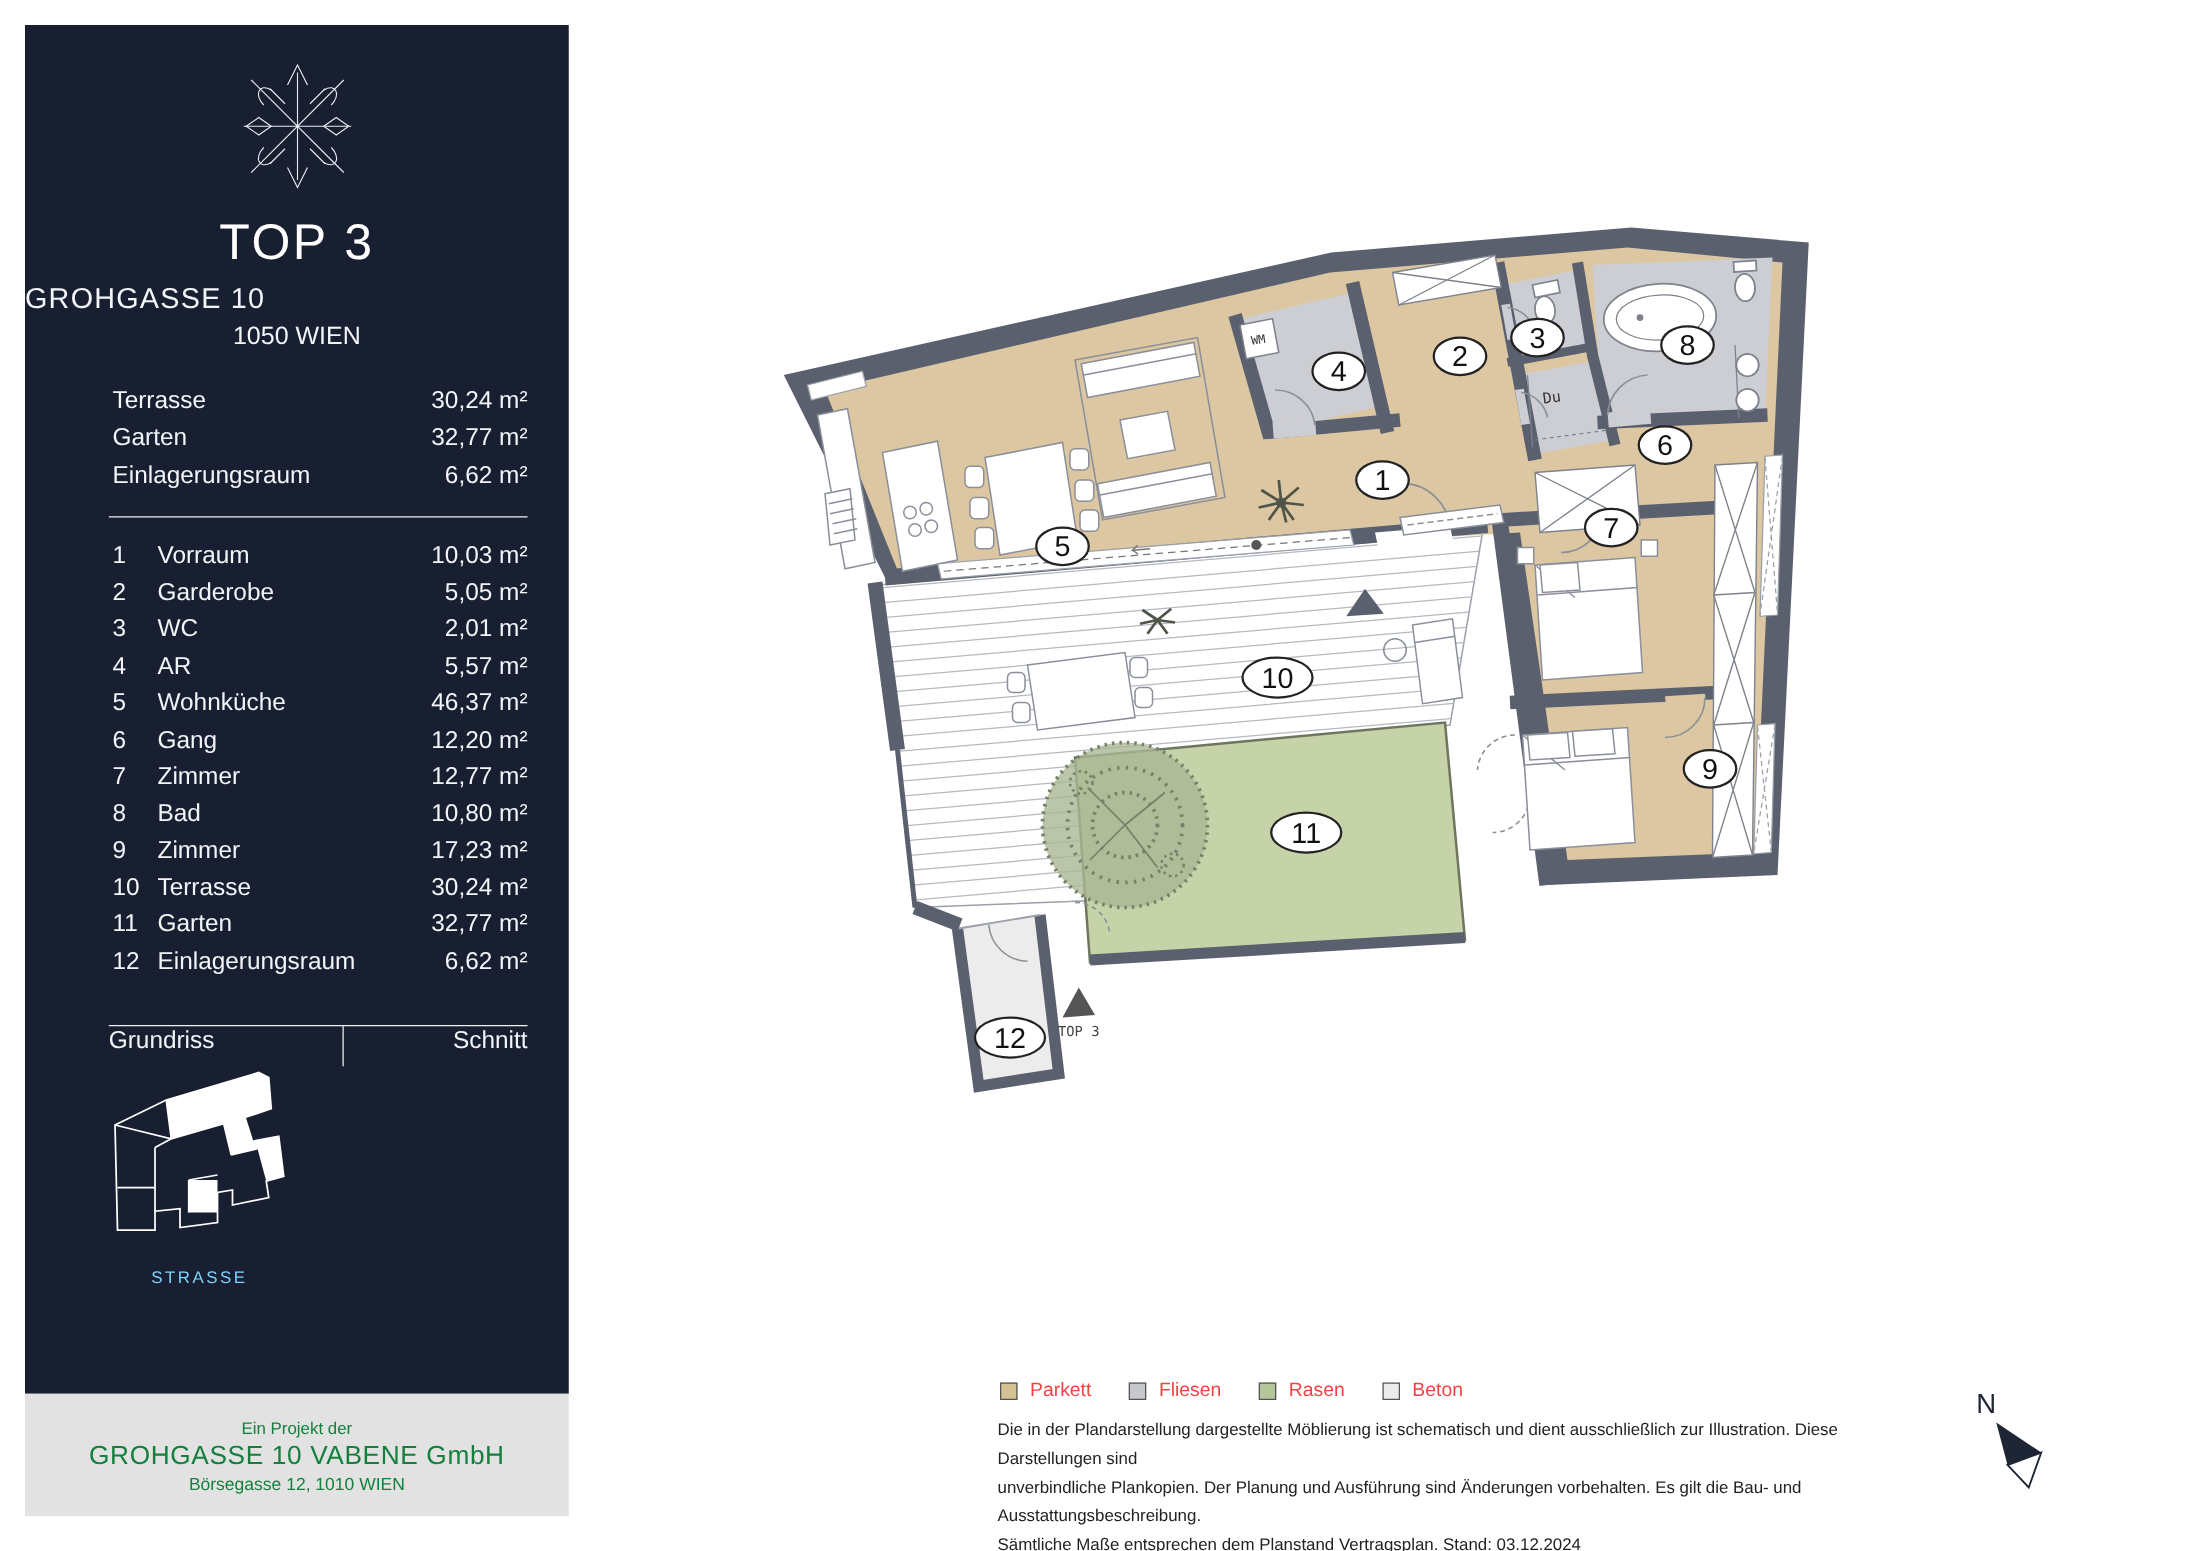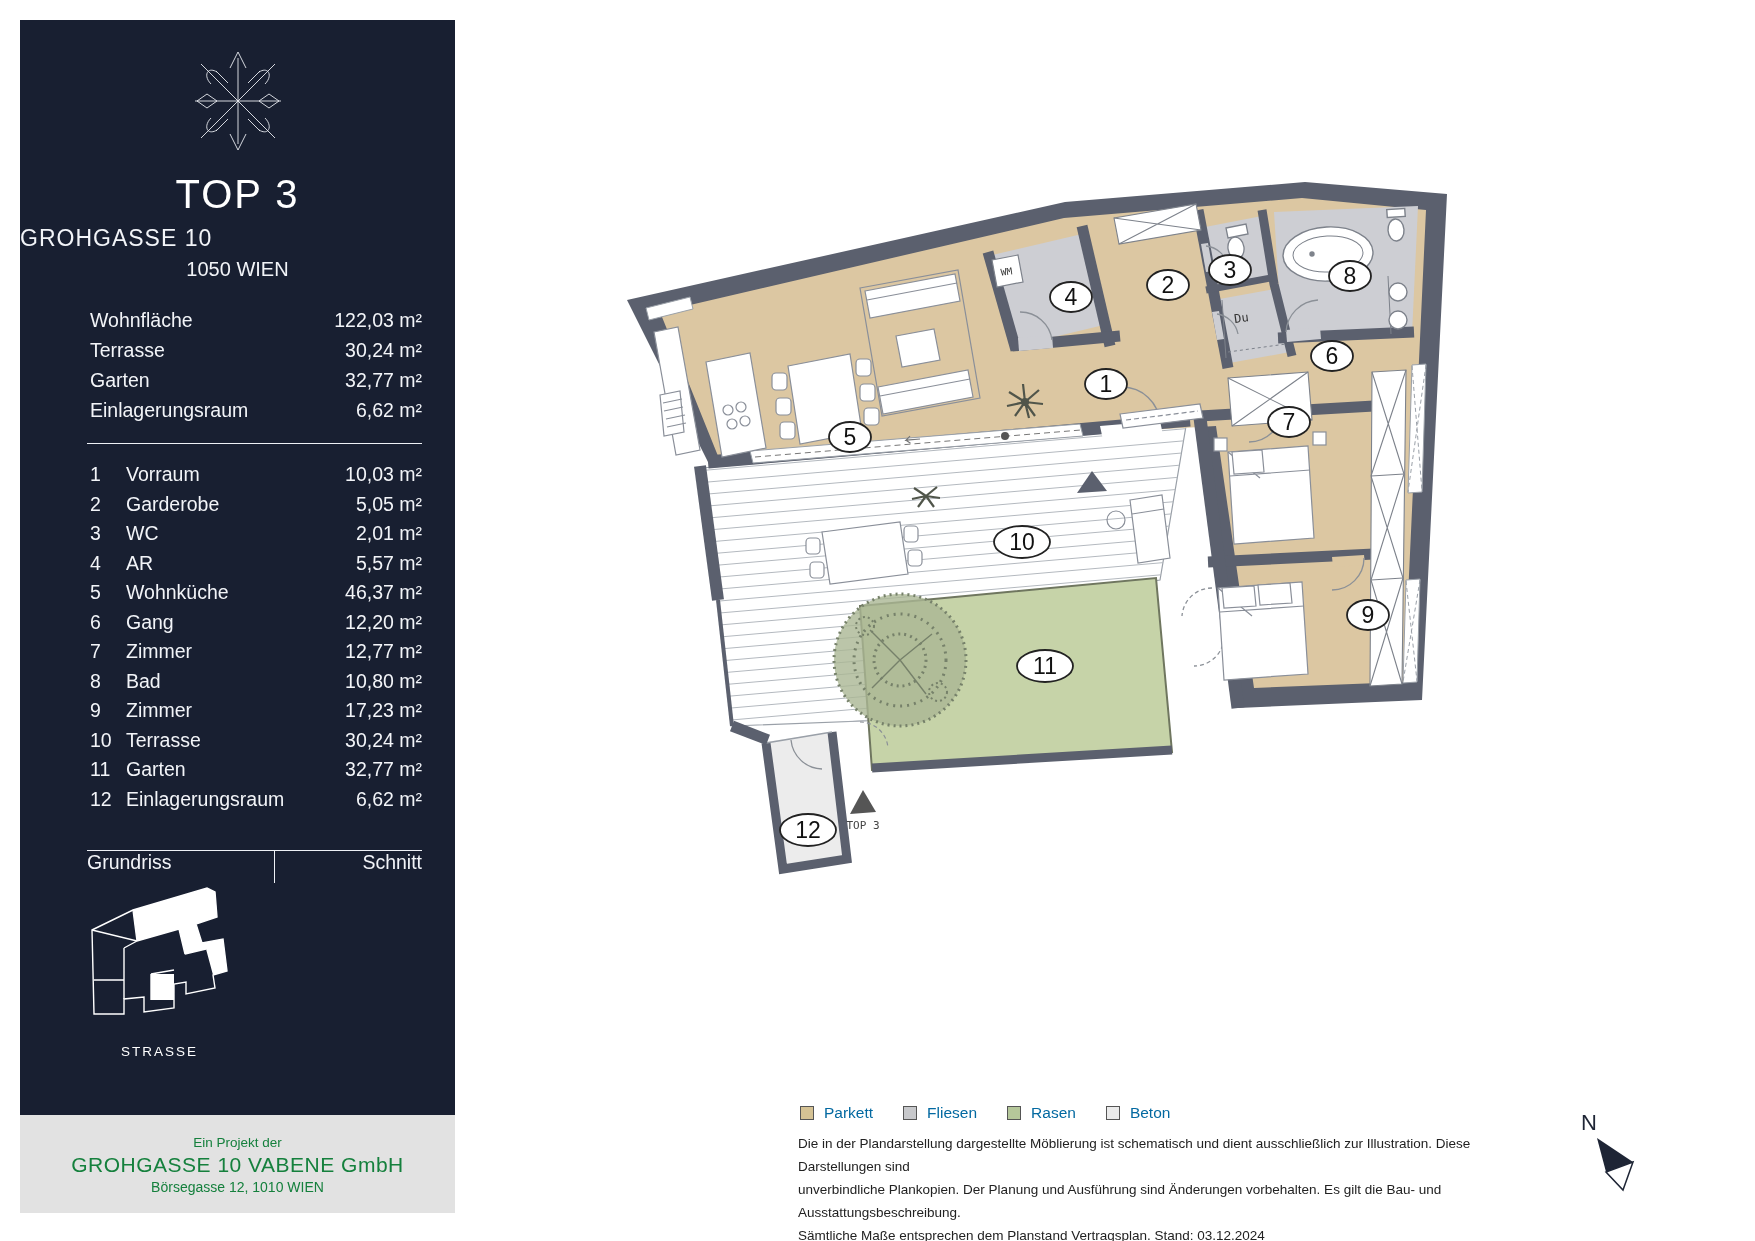--- a/index.html
+++ b/index.html
@@ -16,29 +16,29 @@
   .side-divider { border:none; border-top:1px solid #eef1f6; margin:18px 33px 0 67px; }
   .rooms { margin-top:16px; padding:0 33px 0 70px; }
   .room-row { display:flex; font-size:19.5px; line-height:29.5px; }
   .room-no { width:36px; }
   .room-label { flex:1; }
   .room-area { text-align:right;margin-left:31px; }
   .plan-toggle { margin:36px 33px 0 67px; border-top:1px solid #eef1f6; position:relative; display:flex; justify-content:space-between; font-size:19.5px; padding-top:0; }
   .plan-toggle .vline { position:absolute; left:187px; top:0; width:1px; height:32px; background:#eef1f6; }
   .minis { display:flex; margin:10px 33px 0 67px; justify-content:space-between; align-items:flex-end; }
   .mini { display:flex; flex-direction:column; align-items:center; }
-  .mini-caption { font-size:13.5px; letter-spacing:2px; margin-top:10px; color:#ffffff; }
+  .mini-caption { font-size:13.5px; letter-spacing:2px; margin-top:10px; color:#7dd3fc; }
   .side-footer { position:absolute; left:20px; top:1115px; width:435px; height:98px; background:#e2e2e2; color:#15803d; text-align:center; padding-top:20px; }
   .sf1 { font-size:13.5px; }
   .sf2 { font-size:21px; margin-top:3px; letter-spacing:0.5px; }
   .sf3 { font-size:14px; margin-top:2px; }
 
   
   .plan-svg { position:absolute; left:560px; top:160px; }
-  .legend { position:absolute; left:800px; top:1104px; display:flex; align-items:center; font-size:15.5px; color:#0369a1; }
+  .legend { position:absolute; left:800px; top:1104px; display:flex; align-items:center; font-size:15.5px; color:#ef4444; }
   .legend-item { display:flex; align-items:center; margin-right:30px; }
   .legend-item .sw { width:14px; height:14px; border:1px solid #555; margin-right:10px; }
   .disclaimer { position:absolute; left:798px; top:1132px; width:740px; font-size:13.5px; color:#222; line-height:23px; }
   .compass { position:absolute; left:1575px; top:1106px; }
 </style>
 </head>
 <body>
 
 <div class="sidebar">
   <div class="logo-wrap">
@@ -51,24 +51,20 @@
         <path d="M28,38 C20,30 24,20 34,26 M82,38 C90,30 86,20 76,26 M28,72 C20,80 24,90 34,84 M82,72 C90,80 86,90 76,84"></path>
         <path d="M33,25 L45,37 M77,25 L65,37 M33,85 L45,73 M77,85 L65,73"></path>
       </g>
     </svg>
   </div>
   <div class="unit-title">TOP 3</div>
   <div class="addr1">GROHGASSE 10</div>
   <div class="addr2">1050 WIEN</div>
 
   <div class="summary">
-    <div class="summary-row">
-        <span>Wohnfläche</span>
-        <span>122,03 m²</span>
-      </div>
     <div class="summary-row">
         <span>Terrasse</span>
         <span>30,24 m²</span>
       </div>
     <div class="summary-row">
         <span>Garten</span>
         <span>32,77 m²</span>
       </div>
     <div class="summary-row">
         <span>Einlagerungsraum</span>

